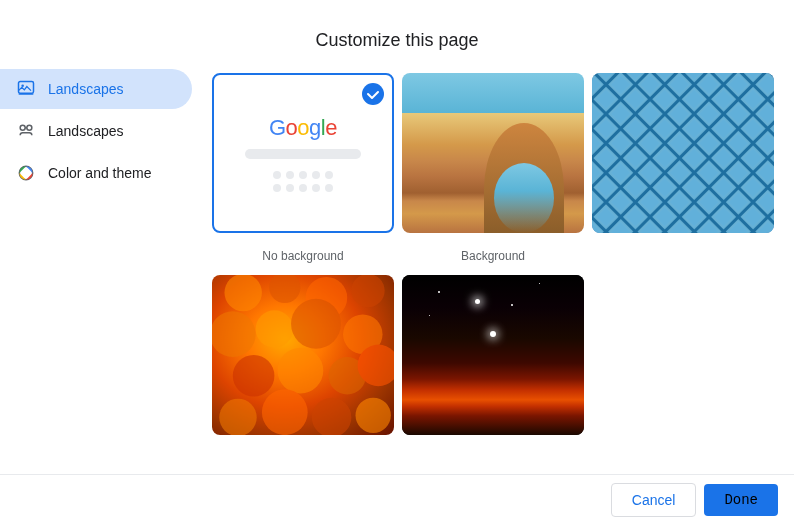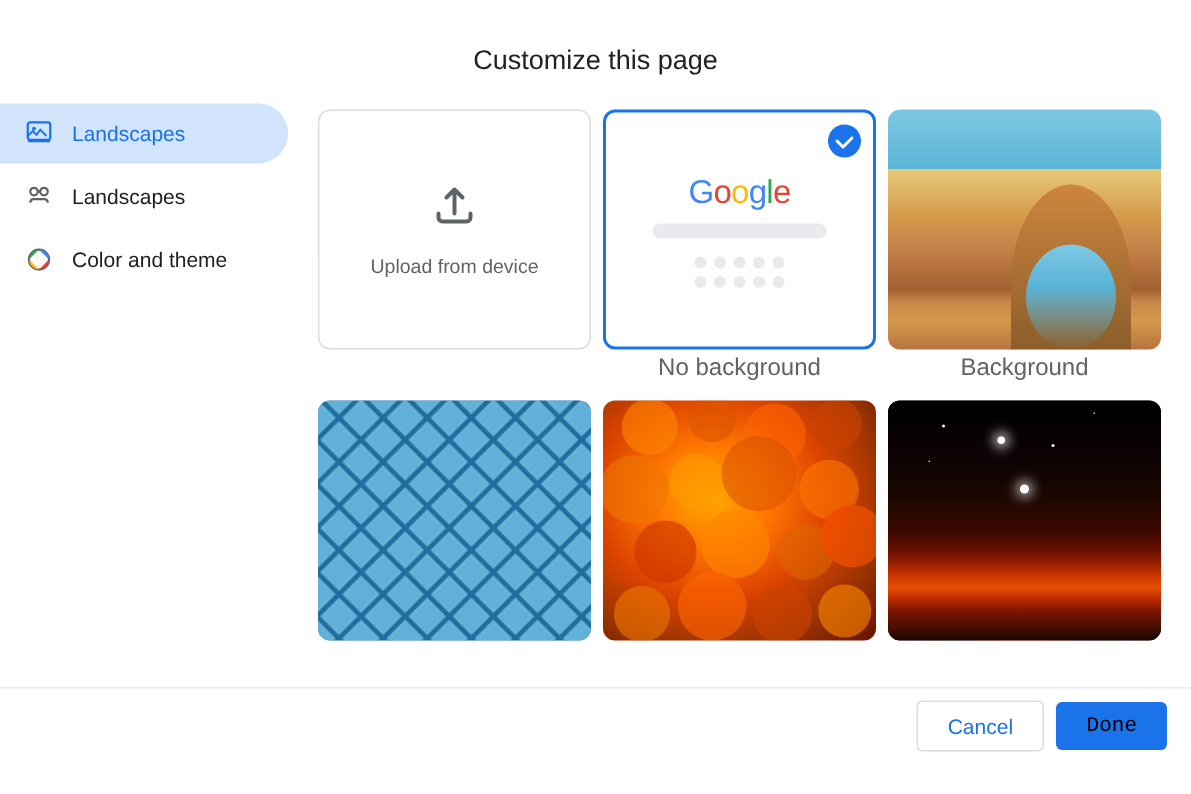--- a/index.html
+++ b/index.html
@@ -191,24 +191,24 @@
     }
 
     .dot {
       width: 8px;
       height: 8px;
       background: #e8eaed;
       border-radius: 50%;
     }
 
     .thumbnail-label {
-      font-size: 16px;
+      font-size: 12px;
       color: #5f6368;
       text-align: center;
-      margin-top: 4px;
+      margin-top: 16px;
       padding-bottom: 4px;
     }
 
     .photo-card {
       height: 160px;
       border-radius: 8px;
       overflow: hidden;
     }
 
     
@@ -228,21 +228,21 @@
       border-radius: 50%;
       box-shadow: 0 0 8px 3px rgba(255,255,255,0.6);
       transform: translateX(-50%);
     }
 
     
     .dialog-footer {
       display: flex;
       justify-content: flex-end;
       align-items: center;
-      padding: 8px 16px 28px 16px;
+      padding: 8px 16px 12px 16px;
       gap: 8px;
       border-top: 1px solid #e8eaed;
     }
 
     .btn {
       padding: 8px 20px;
       border-radius: 4px;
       font-size: 14px;
       cursor: pointer;
       font-weight: 500;
@@ -317,31 +317,20 @@
           </svg>
         </span>
         <span>Color and theme</span>
       </div>
 
     </div>
 
     <div class="main-content">
       <div class="thumbnails-grid">
 
-        <div>
-          <div class="upload-card">
-            <span class="upload-icon">
-              <svg width="32" height="32" viewBox="0 0 24 24" fill="none">
-                <path d="M12 16V4M12 4L8 8M12 4L16 8" stroke="#5f6368" stroke-width="2" stroke-linecap="round" stroke-linejoin="round"></path>
-                <path d="M4 16v2a2 2 0 0 0 2 2h12a2 2 0 0 0 2-2v-2" stroke="#5f6368" stroke-width="2" stroke-linecap="round"></path>
-              </svg>
-            </span>
-            <span class="upload-text">Upload from device</span>
-          </div>
-        </div>
 
         <div>
           <div class="no-background-card">
             <div class="check-badge">
               <svg viewBox="0 0 14 14" fill="none">
                 <path d="M2 7l4 4 6-6" stroke="#fff" stroke-width="2" stroke-linecap="round" stroke-linejoin="round"></path>
               </svg>
             </div>
             <div class="no-bg-preview">
               <div class="google-logo">

